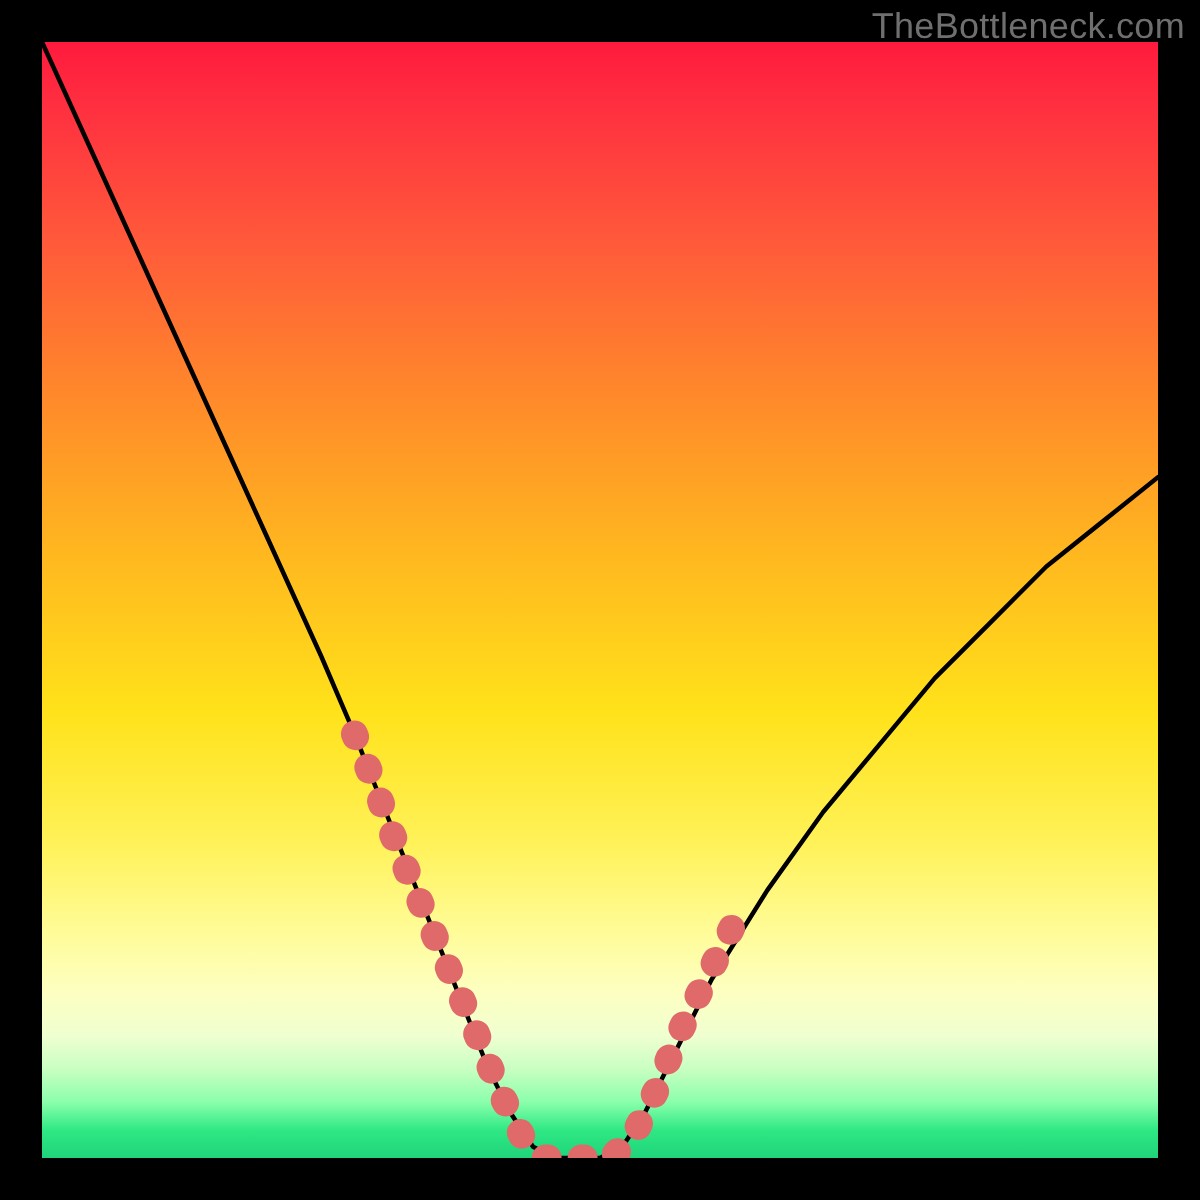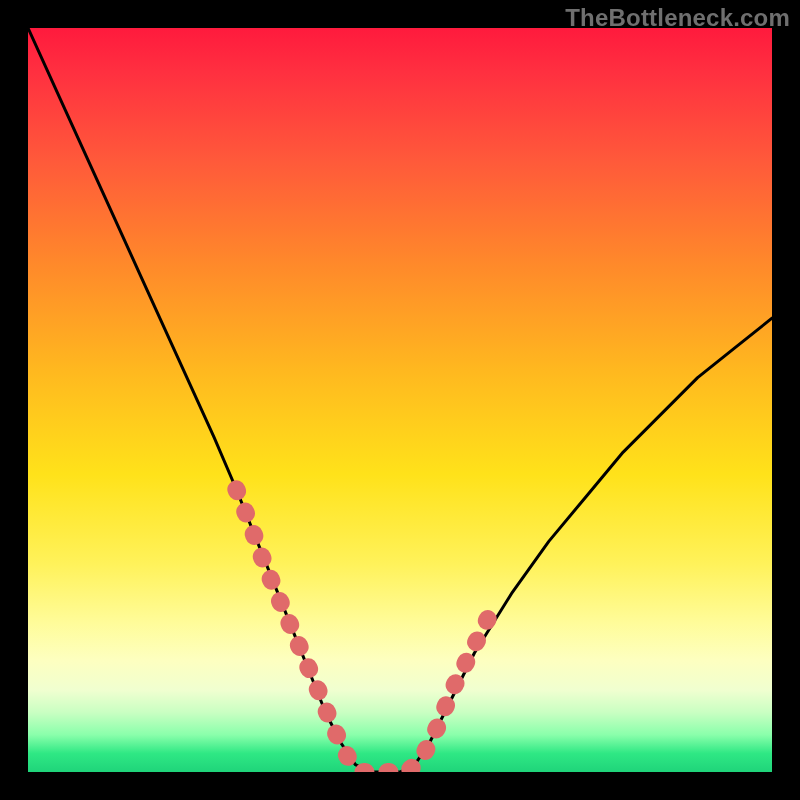--- a/index.html
+++ b/index.html
@@ -37,21 +37,21 @@
       #8affab 95%,
       #2fe884 97.5%,
       #1fd47a 100%);
   }
   .watermark {
     position: absolute;
     top: 4px;
     right: 10px;
     color: #6f6f6f;
     font-size: 24px;
-    font-weight: 700;
+    font-weight: 400;
     letter-spacing: 0.2px;
     user-select: none;
   }
   svg.plot {
     position: absolute;
     inset: 0;
   }
 </style>
 </head>
 <body>

